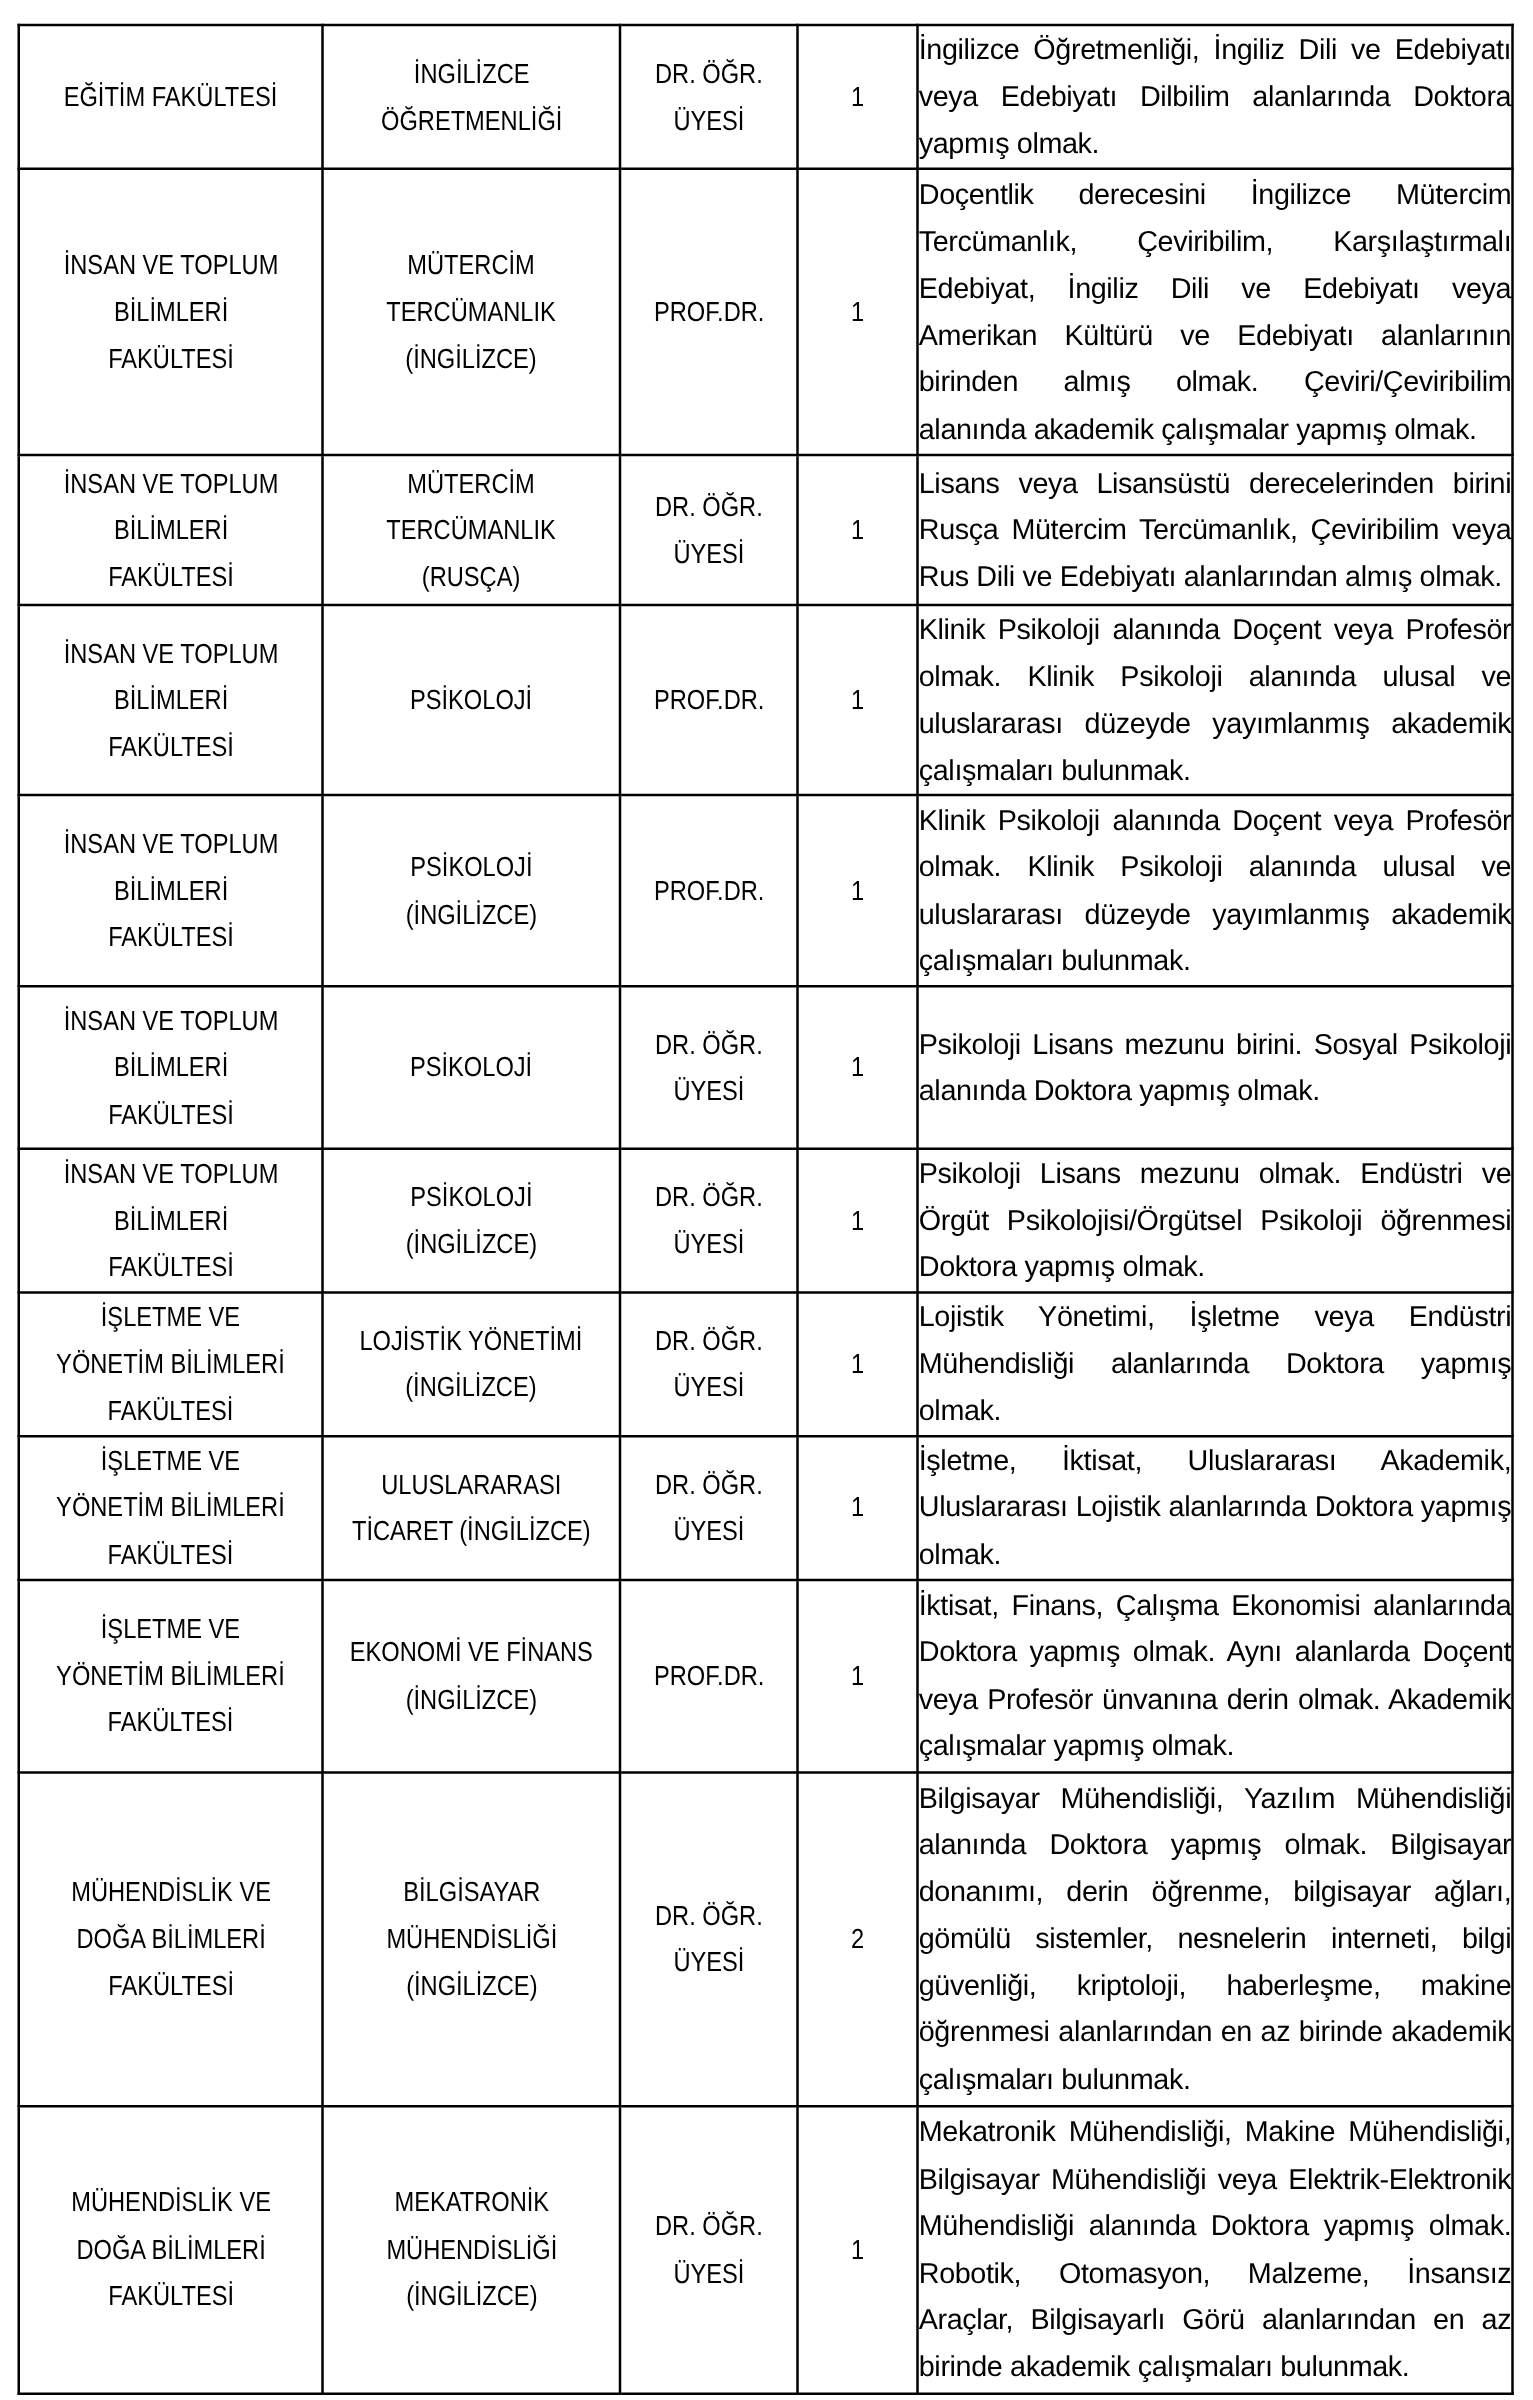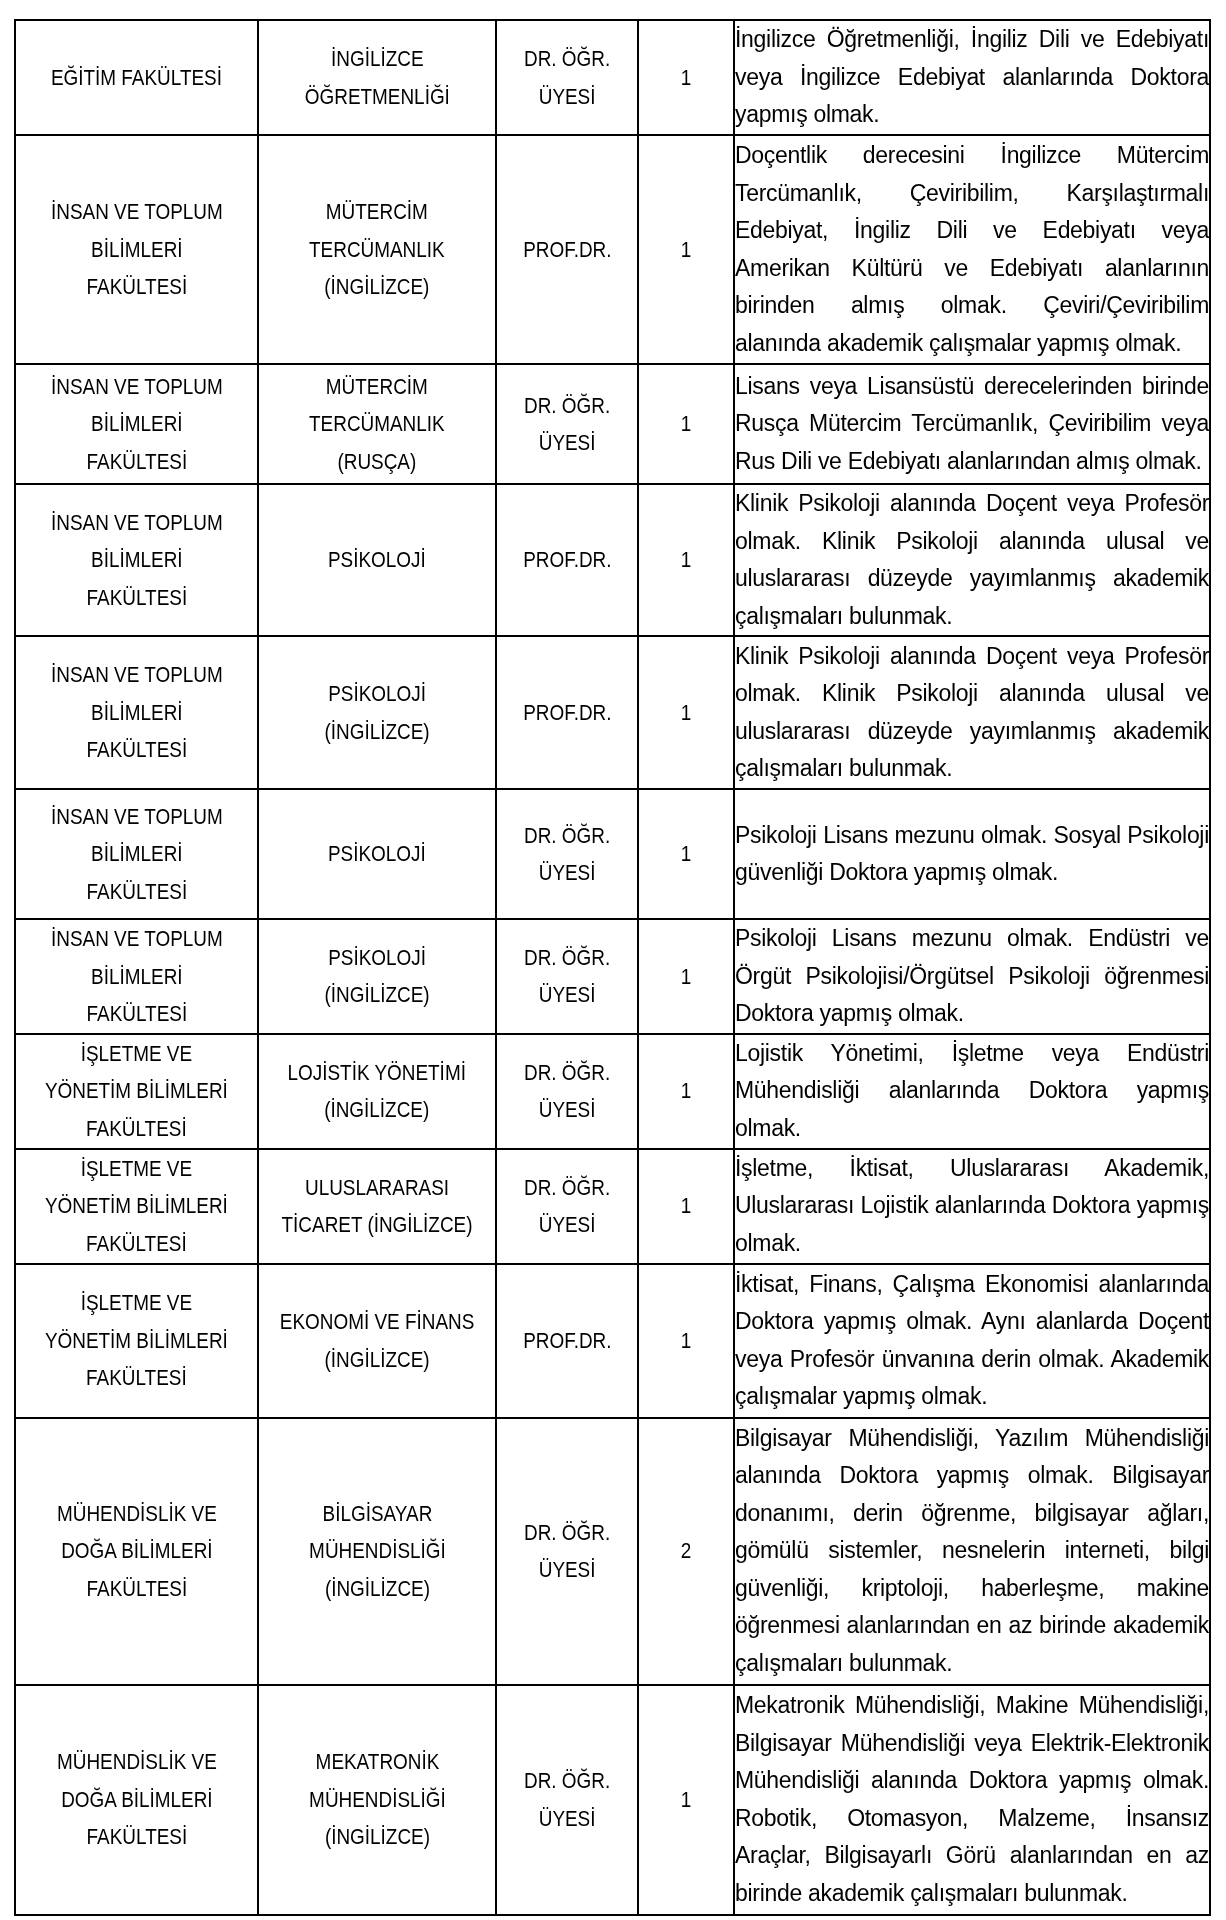--- a/index.html
+++ b/index.html
@@ -45,21 +45,21 @@
   </colgroup>
   <tbody id="rows">
   <tr style="height: 115px;">
     <td class="c"><span class="txt pre">EĞİTİM FAKÜLTESİ</span></td>
     <td class="c"><span class="txt pre">İNGİLİZCE
 ÖĞRETMENLİĞİ</span></td>
     <td class="c"><span class="txt pre">DR. ÖĞR.
 ÜYESİ</span></td>
     <td class="c"><span class="txt">1</span></td>
     <td class="d">
-          <span class="txt">İngilizce Öğretmenliği, İngiliz Dili ve Edebiyatı veya İngilizce Edebiyat alanlarında Doktora yapmış olmak.</span>
+          <span class="txt">İngilizce Öğretmenliği, İngiliz Dili ve Edebiyatı veya Edebiyatı Dilbilim alanlarında Doktora yapmış olmak.</span>
         </td>
   </tr>
       <tr style="height: 229px;">
     <td class="c"><span class="txt pre">İNSAN VE TOPLUM
 BİLİMLERİ
 FAKÜLTESİ</span></td>
     <td class="c"><span class="txt pre">MÜTERCİM
 TERCÜMANLIK
 (İNGİLİZCE)</span></td>
     <td class="c"><span class="txt pre">PROF.DR.</span></td>
@@ -72,21 +72,21 @@
     <td class="c"><span class="txt pre">İNSAN VE TOPLUM
 BİLİMLERİ
 FAKÜLTESİ</span></td>
     <td class="c"><span class="txt pre">MÜTERCİM
 TERCÜMANLIK
 (RUSÇA)</span></td>
     <td class="c"><span class="txt pre">DR. ÖĞR.
 ÜYESİ</span></td>
     <td class="c"><span class="txt">1</span></td>
     <td class="d">
-          <span class="txt">Lisans veya Lisansüstü derecelerinden birinde Rusça Mütercim Tercümanlık, Çeviribilim veya Rus Dili ve Edebiyatı alanlarından almış olmak.</span>
+          <span class="txt">Lisans veya Lisansüstü derecelerinden birini Rusça Mütercim Tercümanlık, Çeviribilim veya Rus Dili ve Edebiyatı alanlarından almış olmak.</span>
         </td>
   </tr>
       <tr style="height: 150px;">
     <td class="c"><span class="txt pre">İNSAN VE TOPLUM
 BİLİMLERİ
 FAKÜLTESİ</span></td>
     <td class="c"><span class="txt pre">PSİKOLOJİ</span></td>
     <td class="c"><span class="txt pre">PROF.DR.</span></td>
     <td class="c"><span class="txt">1</span></td>
     <td class="d">
@@ -107,21 +107,21 @@
   </tr>
       <tr style="height: 130px;">
     <td class="c"><span class="txt pre">İNSAN VE TOPLUM
 BİLİMLERİ
 FAKÜLTESİ</span></td>
     <td class="c"><span class="txt pre">PSİKOLOJİ</span></td>
     <td class="c"><span class="txt pre">DR. ÖĞR.
 ÜYESİ</span></td>
     <td class="c"><span class="txt">1</span></td>
     <td class="d">
-          <span class="txt">Psikoloji Lisans mezunu olmak. Sosyal Psikoloji güvenliği Doktora yapmış olmak.</span>
+          <span class="txt">Psikoloji Lisans mezunu birini. Sosyal Psikoloji alanında Doktora yapmış olmak.</span>
         </td>
   </tr>
       <tr style="height: 100px;">
     <td class="c"><span class="txt pre">İNSAN VE TOPLUM
 BİLİMLERİ
 FAKÜLTESİ</span></td>
     <td class="c"><span class="txt pre">PSİKOLOJİ
 (İNGİLİZCE)</span></td>
     <td class="c"><span class="txt pre">DR. ÖĞR.
 ÜYESİ</span></td>

